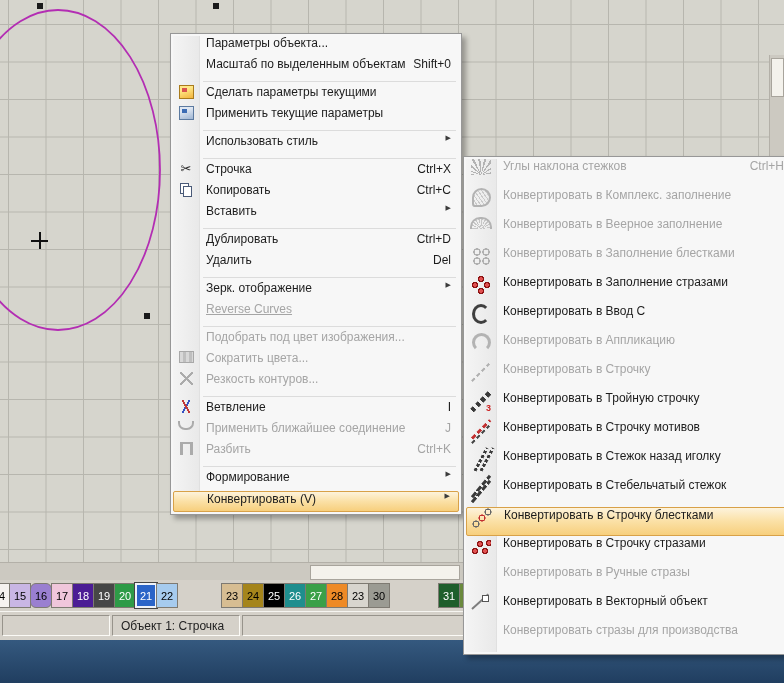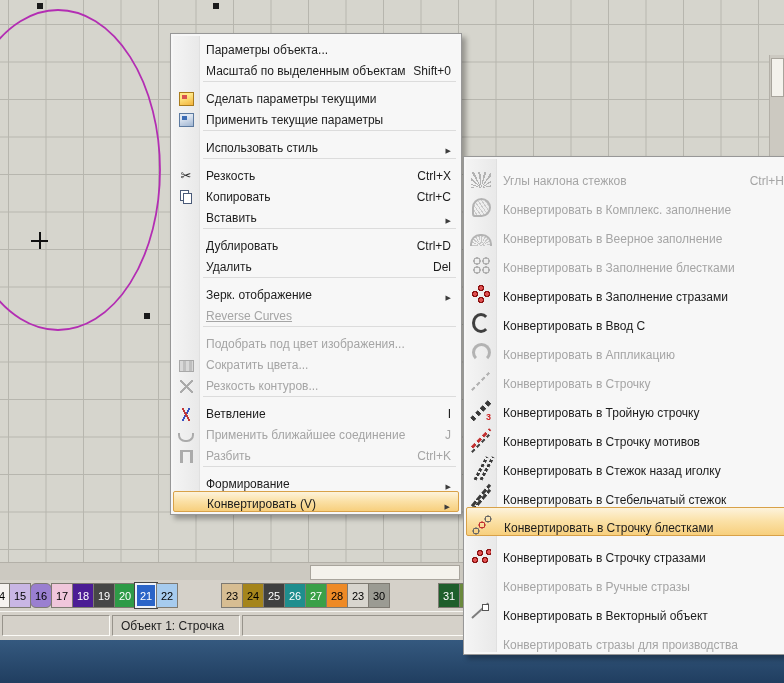--- a/index.html
+++ b/index.html
@@ -35,21 +35,21 @@
   .vthumb{position:absolute;top:3px;left:1px;width:11px;height:37px;background:#f4f2ec;border:1px solid #a8a49c;}
 
   
   .menu{position:absolute;background:#f7f7f7;border:1px solid #979797;box-shadow:4px 4px 5px rgba(0,0,0,.3);padding:2px;box-sizing:border-box;}
   .menu .gutter{position:absolute;left:2px;top:2px;bottom:2px;background:linear-gradient(to right,#f4f4f4,#e9e9e9);border-right:1px solid #e0e0e0;}
   #context-menu{left:170px;top:33px;width:292px;z-index:5;}
   #context-menu .gutter{width:26px;}
   #convert-submenu{left:463px;top:156px;width:332px;z-index:6;}
   #convert-submenu .gutter{width:30px;}
   .menu-items{position:relative;}
-  .menu-item{position:relative;display:flex;align-items:flex-end;height:21px;padding:0 8px 0 0;font-size:12px;color:#1c1c1c;box-sizing:border-box;}
+  .menu-item{position:relative;display:flex;align-items:flex-start;height:21px;padding:0 8px 0 0;font-size:12px;color:#1c1c1c;box-sizing:border-box;}
   #convert-submenu .menu-item{height:29px;}
   .mi-icon{flex:none;width:26px;display:flex;align-items:center;justify-content:center;}
   #convert-submenu .mi-icon{width:30px;}
   .mi-label{flex:1;padding-left:7px;white-space:nowrap;overflow:hidden;}
   .mi-shortcut{flex:none;margin-left:1px;white-space:nowrap;}
   .menu-item.disabled{color:#a5a5a5;}
   .mi-label.und{text-decoration:underline;}
   .menu-item.has-sub::after{content:"▶";font-size:7px;color:#3c3c3c;margin-left:8px;flex:none;}
   .menu-item.hl{background:linear-gradient(to bottom,#fdf3dc,#fbe1a7 48%,#f7cf7d);border:1px solid #d8a148;border-radius:2px;}
   .menu-sep{height:1px;background:#dcdcdc;margin:3px 3px 3px 30px;position:relative;}
@@ -162,21 +162,21 @@
       </div>
       <div class="swatch" style="background: rgb(166, 203, 238); color: rgb(0, 0, 0);">
         <span>22</span>
       </div>
       <div class="swatch" style="background: rgb(215, 189, 146); color: rgb(0, 0, 0); margin-left: 43px;">
         <span>23</span>
       </div>
       <div class="swatch" style="background: rgb(165, 133, 27); color: rgb(0, 0, 0);">
         <span>24</span>
       </div>
-      <div class="swatch" style="background: #404040; color: rgb(255, 255, 255);">
+      <div class="swatch" style="background: #000000; color: rgb(255, 255, 255);">
         <span>25</span>
       </div>
       <div class="swatch" style="background: rgb(31, 142, 142); color: rgb(255, 255, 255);">
         <span>26</span>
       </div>
       <div class="swatch" style="background: rgb(58, 160, 72); color: rgb(255, 255, 255);">
         <span>27</span>
       </div>
       <div class="swatch" style="background: rgb(238, 138, 38); color: rgb(0, 0, 0);">
         <span>28</span>
@@ -242,21 +242,21 @@
       <div class="menu-sep"></div>
       <div class="menu-item has-sub">
         <span class="mi-icon"></span>
         <span class="mi-label">Использовать стиль</span>
       </div>
       <div class="menu-sep"></div>
       <div class="menu-item">
         <span class="mi-icon ">
           <span class="ic cut-icon"></span>
         </span>
-        <span class="mi-label">Резкость</span>
+        <span class="mi-label">Строчка</span>
         <span class="mi-shortcut">Ctrl+X</span>
       </div>
       <div class="menu-item">
         <span class="mi-icon ">
           <span class="ic copy-icon"></span>
         </span>
         <span class="mi-label">Копировать</span>
         <span class="mi-shortcut">Ctrl+C</span>
       </div>
       <div class="menu-item has-sub">

